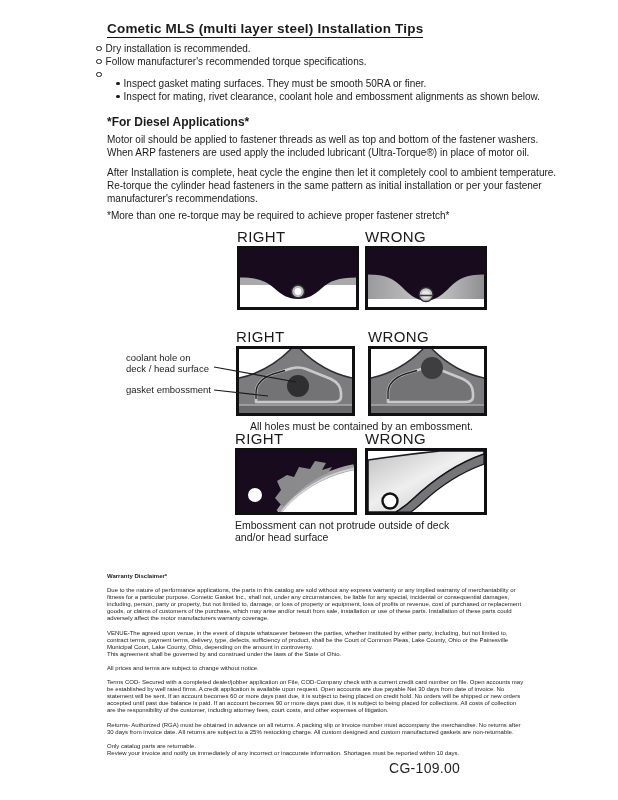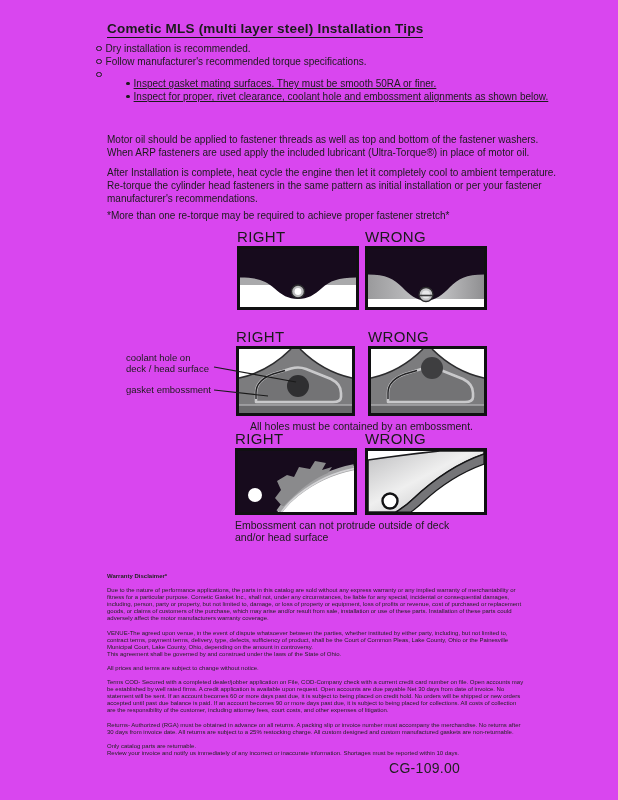--- a/index.html
+++ b/index.html
@@ -1,29 +1,29 @@
 <!DOCTYPE html>
 <html><head>
 <meta charset="utf-8">
 <style>
   html,body { margin:0; padding:0; background:#e8e8e8; }
   .page {
     position:relative; width:618px; height:800px; margin:0 auto;
-    background:#d946ef; overflow:hidden;
+    background:#ffffff; overflow:hidden;
     font-family:"Liberation Sans", sans-serif; color:#1b1b1b;
   }
   .title {
     position:absolute; left:107px; top:21px;
     font-size:13.5px; font-weight:bold; letter-spacing:.2px;
     border-bottom:1.6px solid #151515; padding-bottom:1px;
   }
   .tips { position:absolute; left:96px; top:42px; width:505px; font-size:10px; line-height:13px; }
   .tip { display:flex; align-items:flex-start; }
   .o-marker { width:3.6px; height:3.6px; border:1px solid #1b1b1b; border-radius:50%; margin:3.6px 4px 0 0; flex:none; }
-  .subtips { margin-left:30px;text-decoration:underline; }
+  .subtips { margin-left:20px; }
   .dot-marker { width:3.6px; height:3.6px; background:#1b1b1b; border-radius:50%; margin:4.4px 4px 0 0; flex:none; }
 
   .diesel-heading { position:absolute; left:107px; top:115px; font-size:12px; font-weight:bold; }
   .para { position:absolute; left:107px; width:460px; font-size:10px; line-height:13px; }
   #para1 { top:133px; }
   #para2 { top:166px; }
   #para3 { top:209px; }
 
   .diagram { position:absolute; }
   #diagram-rivet { left:237px; top:228px; }
@@ -74,25 +74,26 @@
     <div class="tip">
       <span class="o-marker"></span>
     </div>
     <div class="subtips">
       <div class="tip">
         <span class="dot-marker"></span>
         <span>Inspect gasket mating surfaces.  They must be smooth 50RA or finer.</span>
       </div>
       <div class="tip">
         <span class="dot-marker"></span>
-        <span>Inspect for proper, rivet clearance, coolant hole and embossment alignments as shown below.</span>
-      </div>
-    </div>
-  </div>
-
+        <span>Inspect for mating, rivet clearance, coolant hole and embossment alignments as shown below.</span>
+      </div>
+    </div>
+  </div>
+
+  <div class="diesel-heading">*For Diesel Applications*</div>
   <div class="para" id="para1">Motor oil should be applied to fastener threads as well as top and bottom of the fastener washers. When ARP fasteners are used apply the included lubricant (Ultra-Torque®) in place of motor oil.</div>
   <div class="para" id="para3">*More than one re-torque may be required to achieve proper fastener stretch*</div>
   <div class="para" id="para2">After Installation is complete, heat cycle the engine then let it completely cool to ambient temperature. Re-torque the cylinder head fasteners in the same pattern as initial installation or per your fastener manufacturer's recommendations.</div>
 
   <div class="diagram" id="diagram-rivet">
     <div class="dg-labels">
       <div class="dg-label">RIGHT</div>
       <div class="dg-label">WRONG</div>
     </div>
     <div class="dg-panels">

